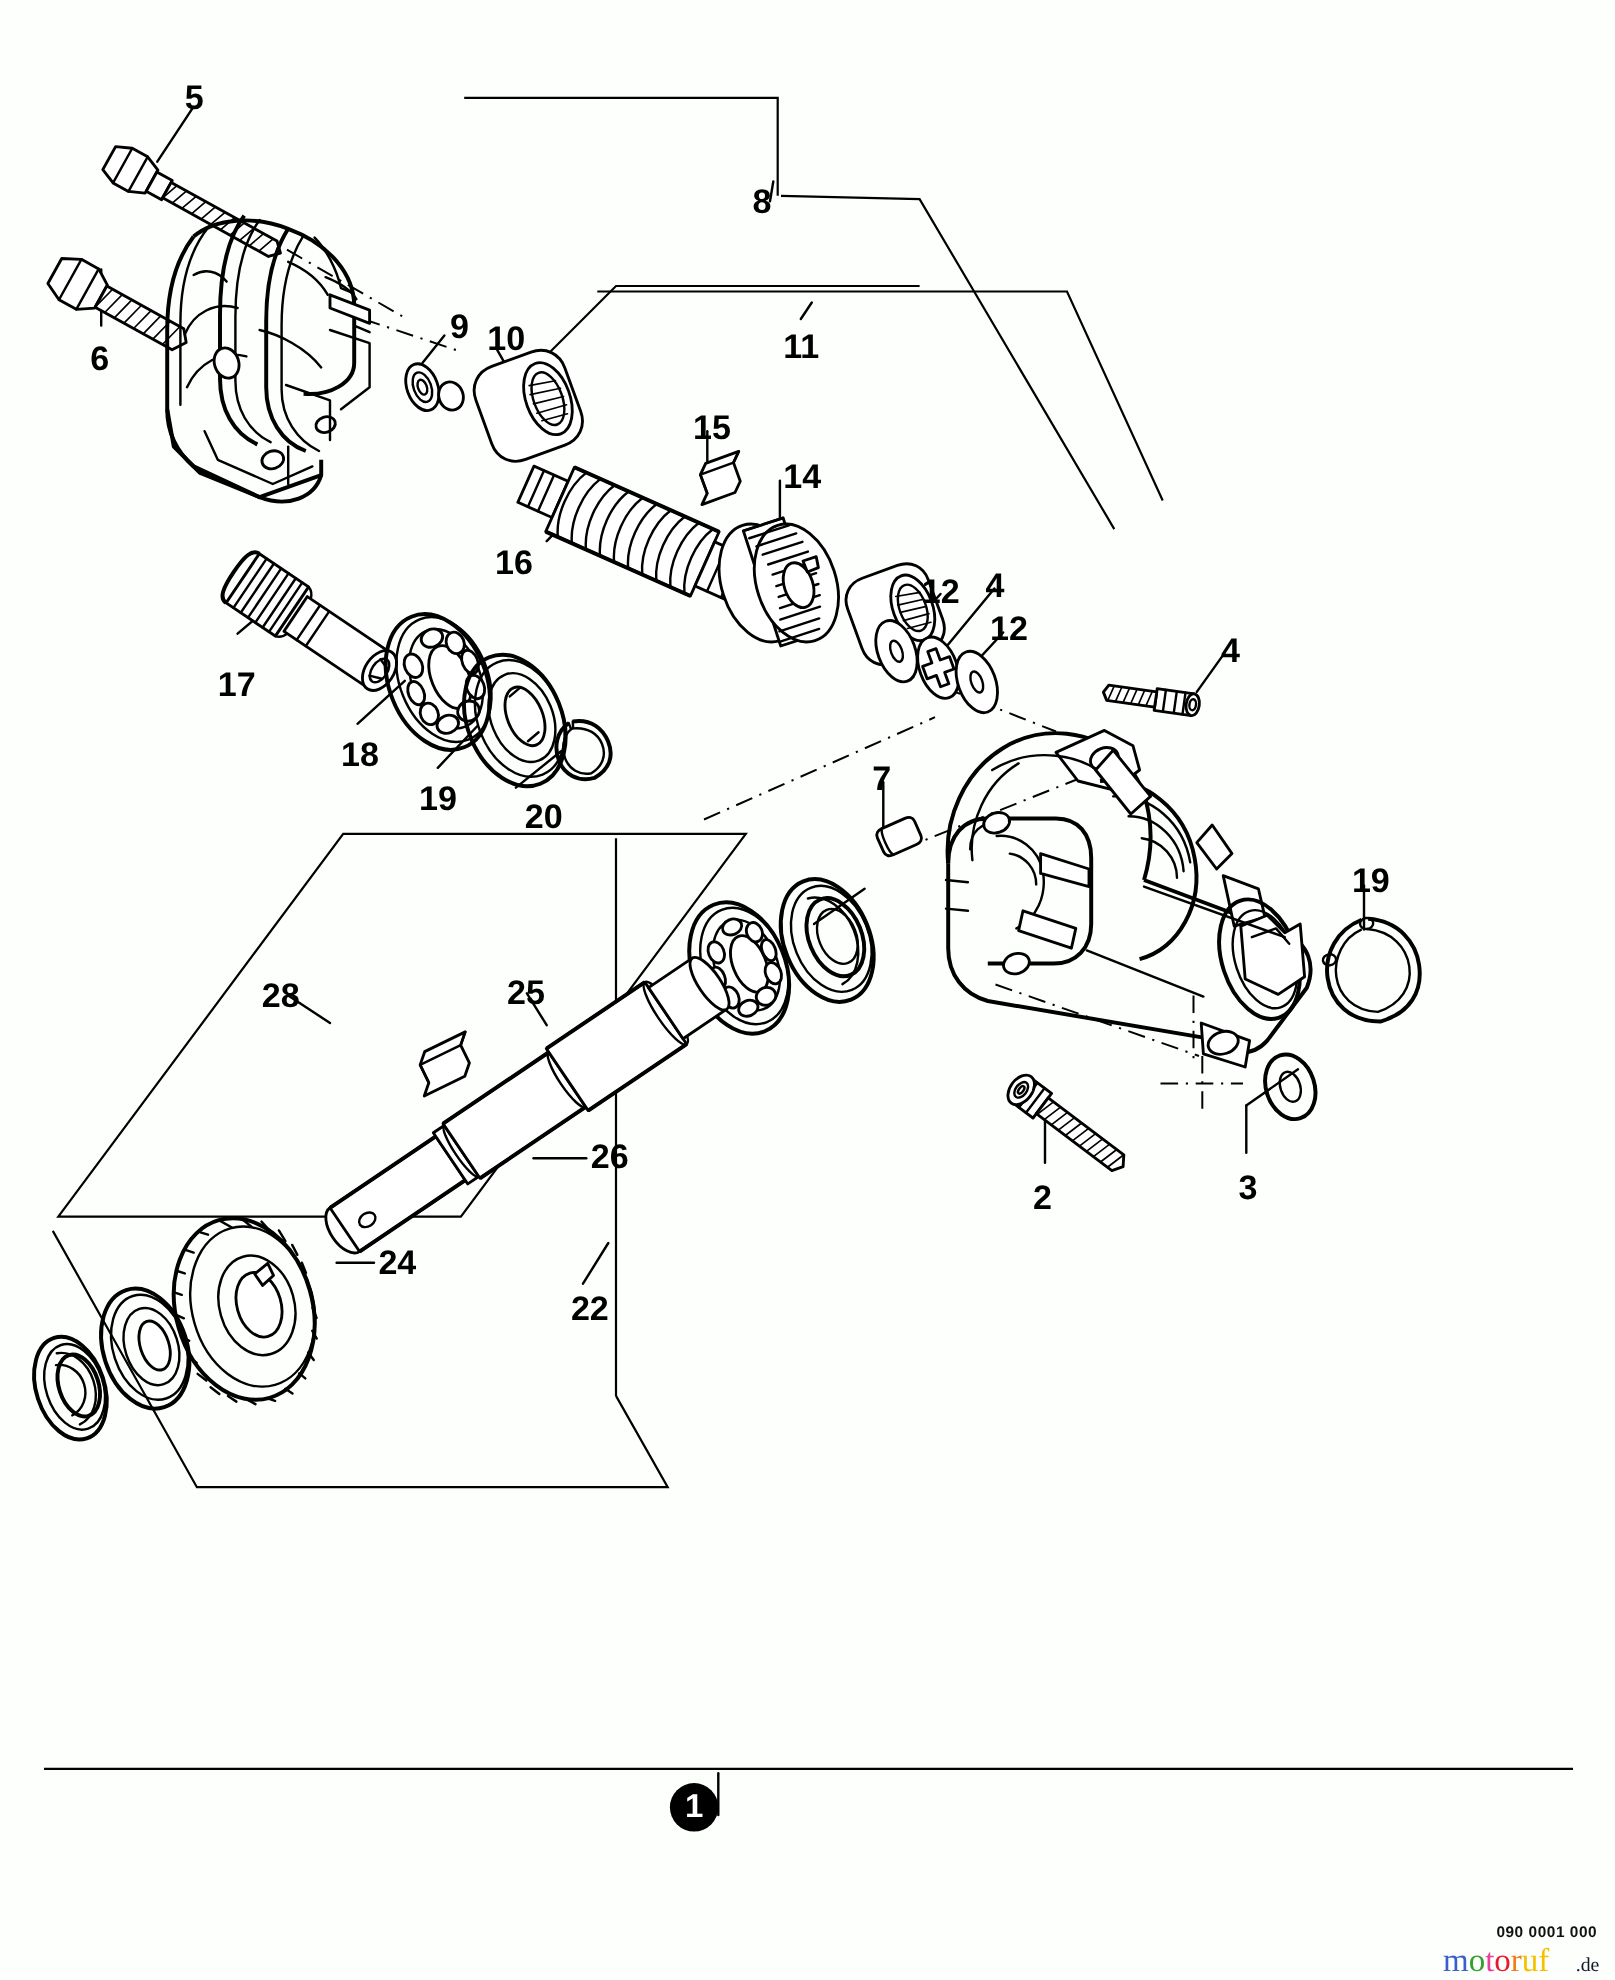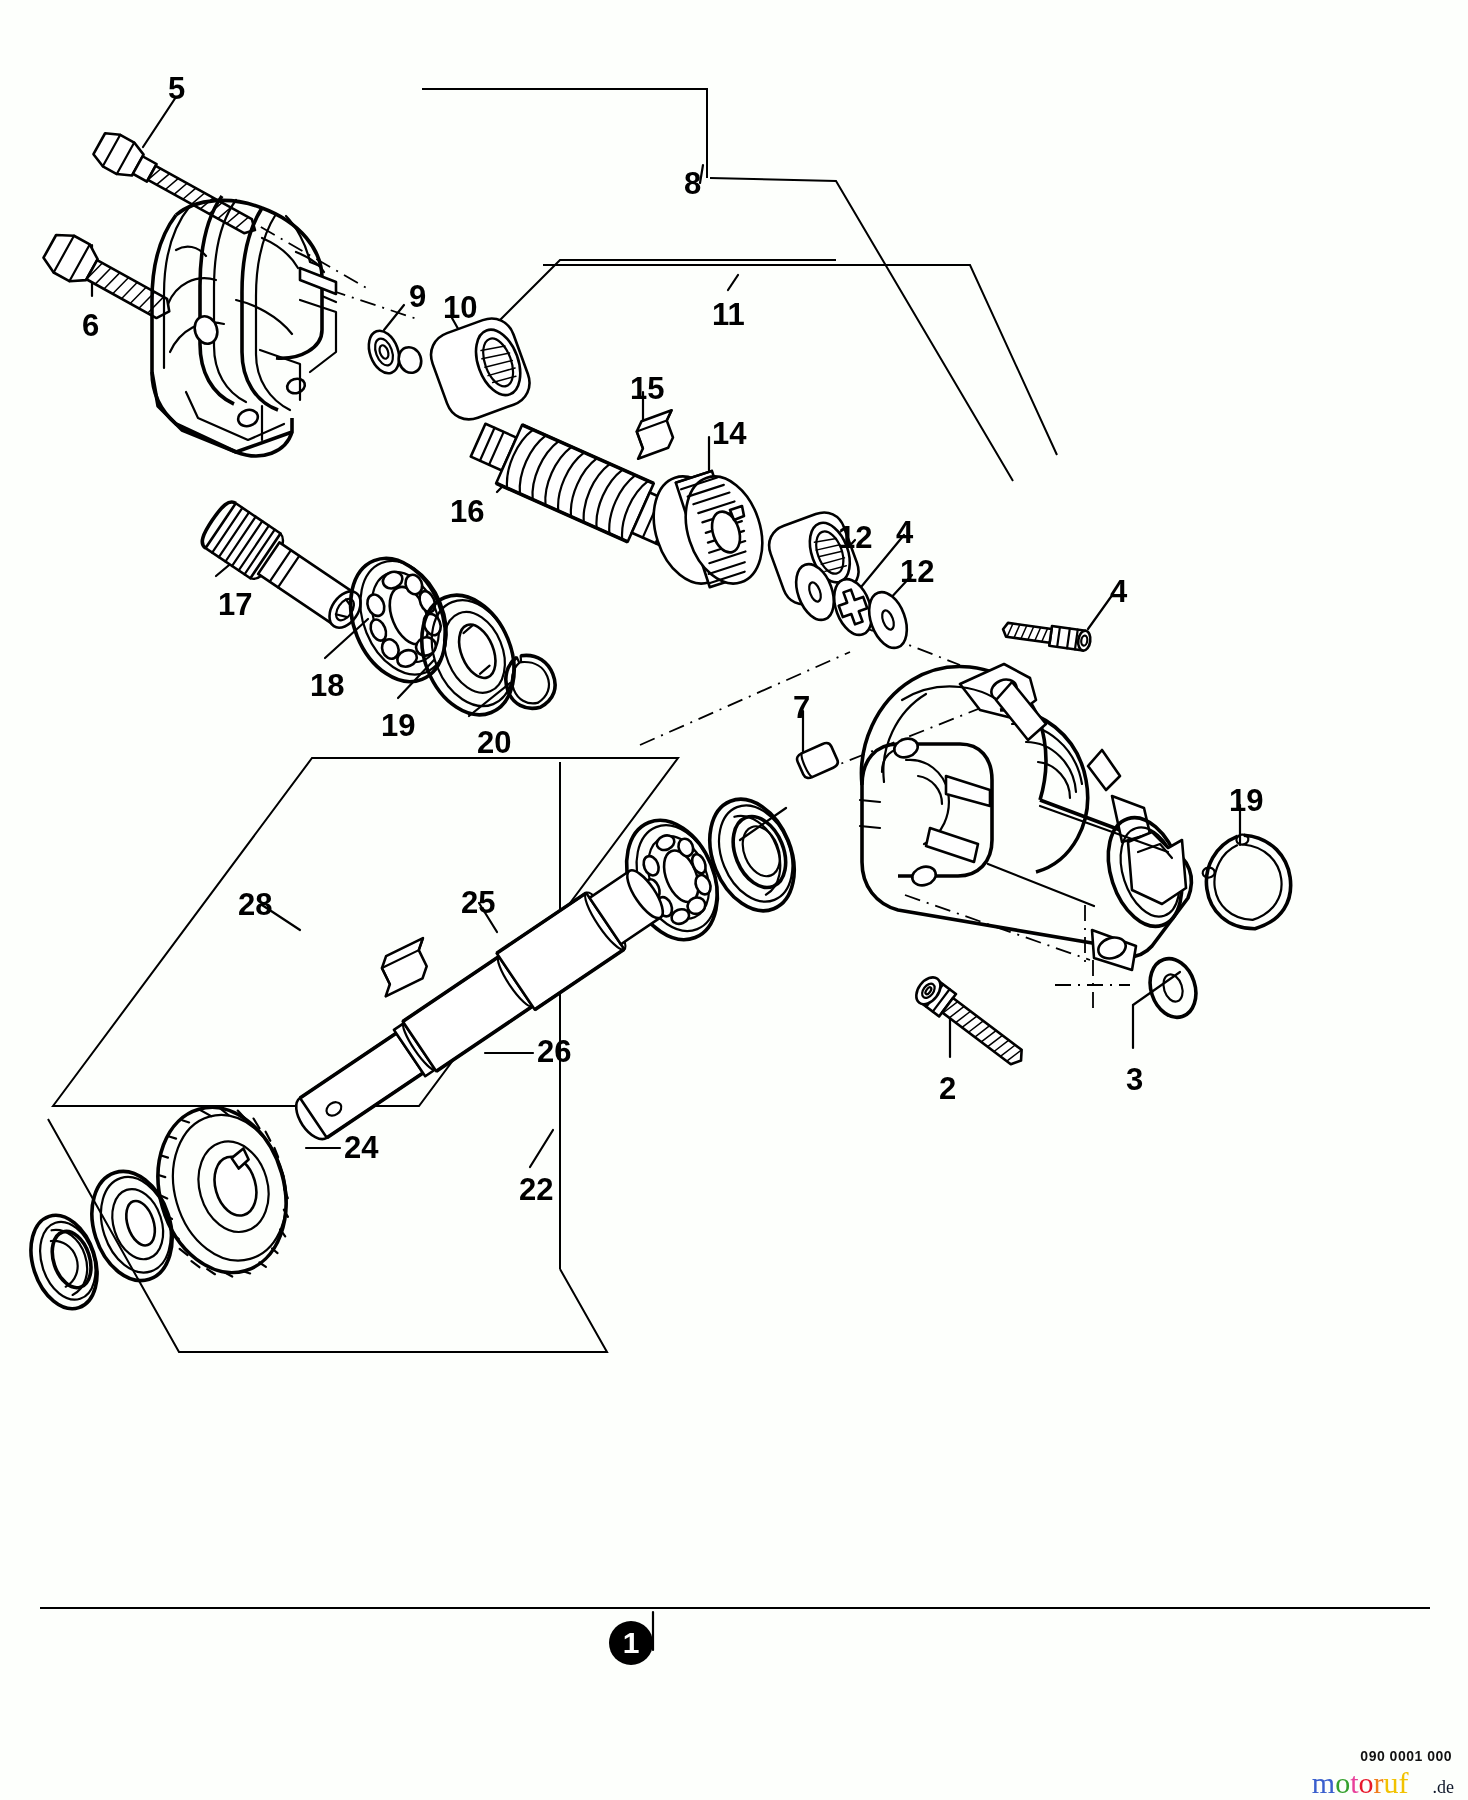--- a/index.html
+++ b/index.html
@@ -575,21 +575,21 @@
 <span class="lbl" style="left:684px;top:168px;">8</span>
 <span class="lbl" style="left:409px;top:281px;">9</span>
 <span class="lbl" style="left:443px;top:292px;">10</span>
 <span class="lbl" style="left:712px;top:299px;">11</span>
 <span class="lbl" style="left:838px;top:522px;">12</span>
 <span class="lbl" style="left:896px;top:517px;">4</span>
 <span class="lbl" style="left:900px;top:556px;">12</span>
 <span class="lbl" style="left:712px;top:418px;">14</span>
 <span class="lbl" style="left:630px;top:373px;">15</span>
 <span class="lbl" style="left:450px;top:496px;">16</span>
-<span class="lbl" style="left:198px;top:589px;margin-left:20px;">17</span>
+<span class="lbl" style="left:198px;top:607px;">17</span>
 <span class="lbl" style="left:310px;top:670px;">18</span>
 <span class="lbl" style="left:381px;top:710px;">19</span>
 <span class="lbl" style="left:450px;top:727px;margin-left:27px;">20</span>
 <span class="lbl" style="left:1229px;top:785px;">19</span>
 <span class="lbl" style="left:519px;top:1174px;">22</span>
 <span class="lbl" style="left:238px;top:889px;">28</span>
 <span class="lbl" style="left:344px;top:1132px;">24</span>
 <span class="lbl" style="left:461px;top:887px;">25</span>
 <span class="lbl" style="left:537px;top:1036px;">26</span>
 

